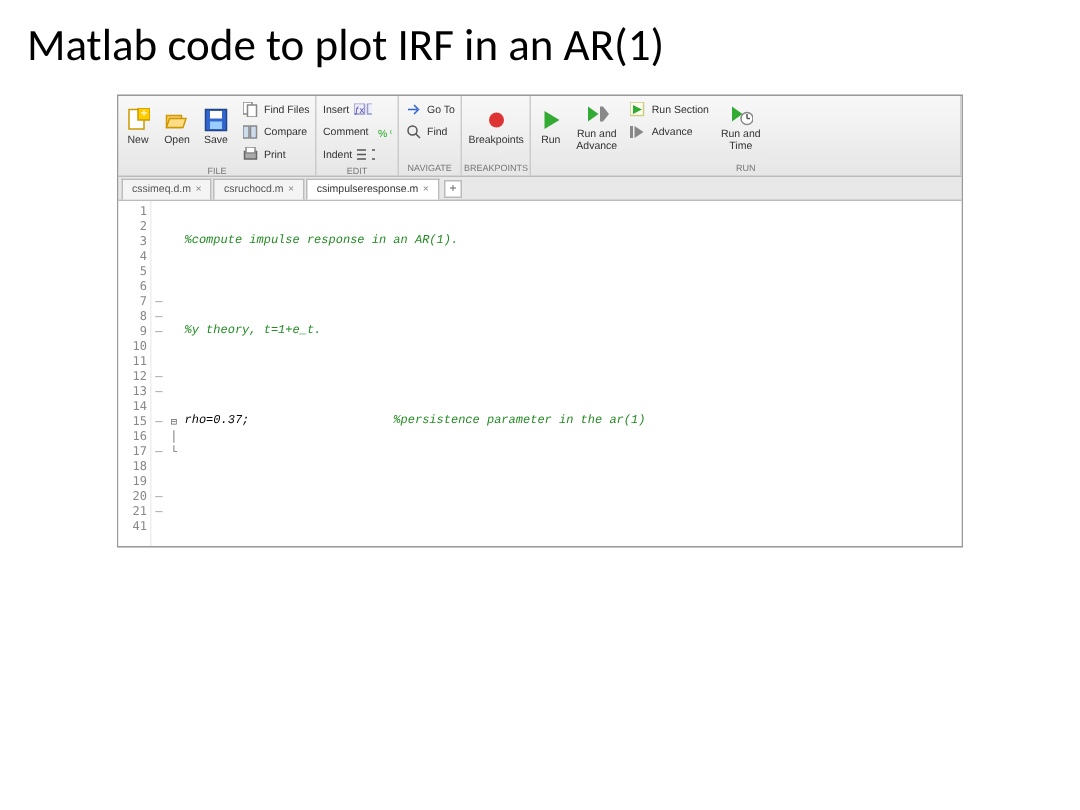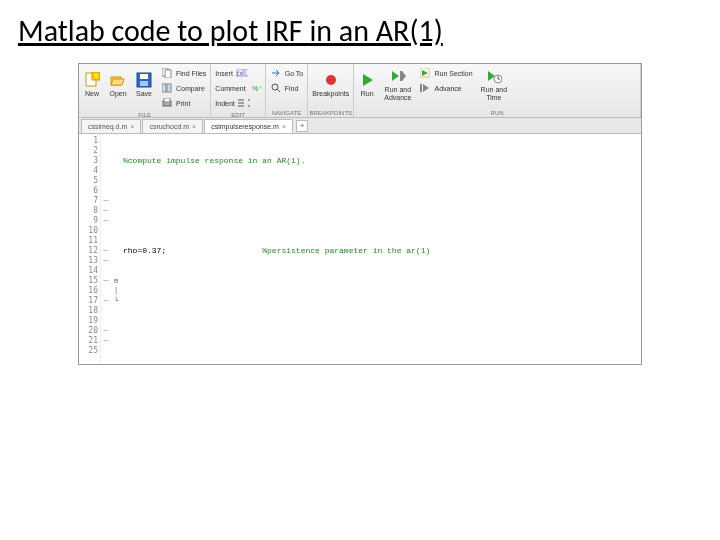--- a/index.html
+++ b/index.html
@@ -1,18 +1,18 @@
 <!DOCTYPE html>
 <html><head>
 <meta charset="utf-8">
 <style>
   * { box-sizing: border-box; margin: 0; padding: 0; }
   body { width: 720px; height: 540px; background: #fff; font-family: Calibri, Arial, sans-serif; overflow: hidden; }
   .slide { padding: 12px 18px; }
-  .slide-title { font-size: 30px; color: #000; font-weight: 400; margin-bottom: 14px; text-decoration: underline; }
+  .slide-title { font-size: 30px; color: #000; font-weight: 400; margin-bottom: 14px; }
   .editor-window { margin: 0 60px; border: 1px solid #999; background: #f0f0f0; font-family: "Segoe UI", Arial, sans-serif; font-size: 9px; }
   
   .toolbar { background: linear-gradient(#f8f8f8,#e6e6e6); border-bottom: 1px solid #bbb; display: flex; align-items: stretch; height: 54px; }
   .big-btn { display: flex; flex-direction: column; align-items: center; justify-content: center; padding: 2px 4px; cursor: pointer; height: 40px; }
   .big-btn .ic { width: 18px; height: 18px; display: flex; align-items: center; justify-content: center; }
   .big-btn .lbl { font-size: 7px; color: #333; margin-top: 1px; line-height: 1.1; text-align:center; }
   .small-stack { display: flex; flex-direction: column; justify-content: flex-start; padding: 2px 2px; gap: 1px; }
   .small-btn { display: flex; align-items: center; gap: 3px; padding: 1px 2px; cursor: pointer; }
   .small-btn .ic { width: 12px; height: 12px; display:flex; align-items:center; justify-content:center;}
   .small-btn .lbl { font-size: 7px; color: #333; }
@@ -26,21 +26,21 @@
   .filetab .x { font-size:7px; color:#888; }
   .addtab { width:12px; height:12px; border:1px solid #bbb; background:#fff; display:flex; align-items:center; justify-content:center; font-size:8px; color:#666; margin-left:2px;}
   
   .codewrap { display:flex; background:#fff; height: 230px; overflow:hidden;}
   .gutter { width: 22px; background:#fff; border-right:1px solid #eee; font-family: Consolas, monospace; font-size:8px; color:#888; text-align:right; padding: 2px 2px 0 0; line-height: 10px;}
   .gutter div { height:10px;}
   .dashcol { width:10px; font-family:Consolas,monospace; font-size:8px; color:#999; padding-top:2px; line-height:10px;}
   .dashcol div{height:10px; text-align:center;}
   .foldcol { width:10px; font-family:Consolas,monospace; font-size:7px; color:#666; padding-top:2px; line-height:10px;}
   .foldcol div{height:10px; text-align:center;}
-  .codelines { flex:1; font-family: Consolas, "Courier New", monospace; font-size:8px; line-height:10px; padding:2px 4px 0 2px; white-space:pre; color:#000;}
+  .codelines { flex:1; font-family: Consolas, "Courier New", monospace; font-size:8px; line-height:10px; padding:2px 4px 0 2px; white-space:pre; color:#000;font-style:italic;}
   .codelines div{height:10px;}
   .cmt { color: #228B22; }
   svg { display:block; }
 </style>
 </head>
 <body>
 
 <div class="slide">
   <h1 class="slide-title">Matlab code to plot IRF in an AR(1)</h1>
 
@@ -280,21 +280,21 @@
           <div>12</div>
           <div>13</div>
           <div>14</div>
           <div>15</div>
           <div>16</div>
           <div>17</div>
           <div>18</div>
           <div>19</div>
           <div>20</div>
           <div>21</div>
-          <div>25</div>
+          <div>41</div>
       </div>
       <div class="dashcol">
         <div></div>
           <div></div>
           <div></div>
           <div></div>
           <div></div>
           <div></div>
           <div>–</div>
           <div>–</div>
@@ -333,20 +333,21 @@
           <div>└</div>
           <div></div>
           <div></div>
           <div></div>
           <div></div>
           <div></div>
       </div>
       <div class="codelines">
         <div><span class="cmt">%compute impulse response in an AR(1).</span></div>
         <div></div>
+        <div><span class="cmt">%y theory, t=1+e_t.</span></div>
         <div></div>
         <div><span>rho=0.37;</span>                    <span class="cmt">%persistence parameter in the ar(1)</span></div>
         
         
         
         
         
         
         
         

